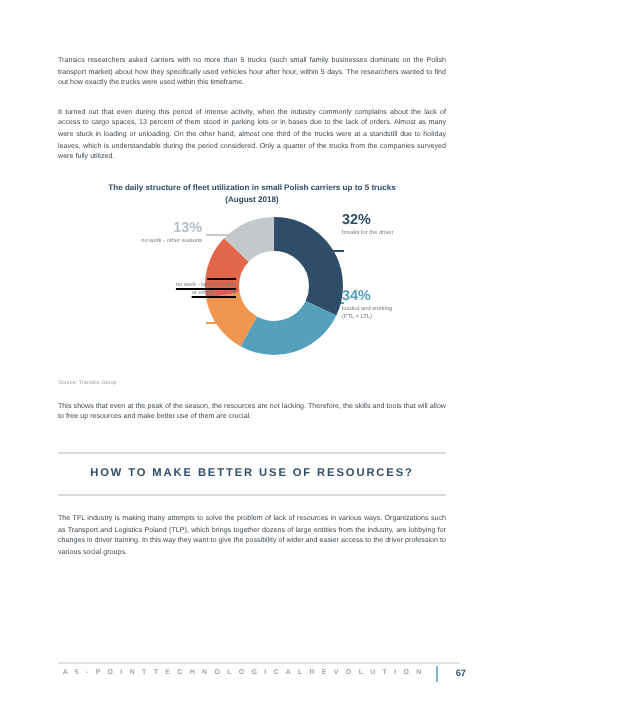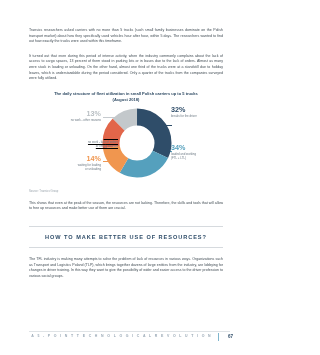--- a/index.html
+++ b/index.html
@@ -230,25 +230,20 @@
         <span class="pct c-gray">13%</span>
         <span class="desc">no work - other reasons</span>
       </div>
 
       <div class="cl left cl-15">
         <span class="pct c-red">15%</span>
         <span class="desc">no work - lack of orders</span>
         <span class="desc" style="margin-top:0;">or empty courses</span>
       </div>
 
-      <div class="cl left cl-14">
-        <span class="pct c-orange">14%</span>
-        <span class="desc">waiting for loading</span>
-        <span class="desc" style="margin-top:0;">or unloading</span>
-      </div>
 
       <div class="cl right cl-32">
         <span class="pct c-navy">32%</span>
         <span class="desc">breaks for the driver</span>
       </div>
 
       <div class="cl right cl-26">
         <span class="pct c-blue">34%</span>
         <span class="desc">loaded and working</span>
         <span class="desc" style="margin-top:0;">(FTL + LTL)</span>

